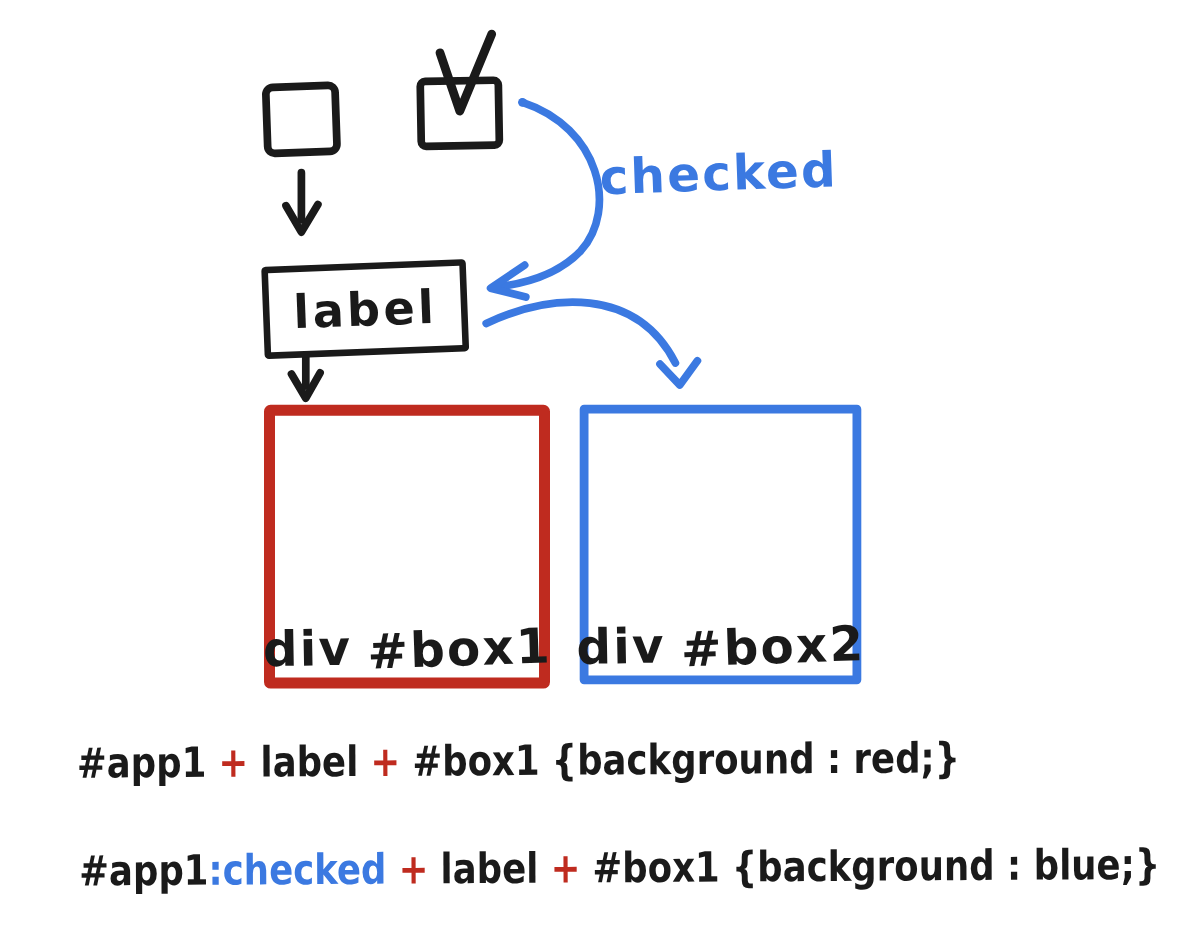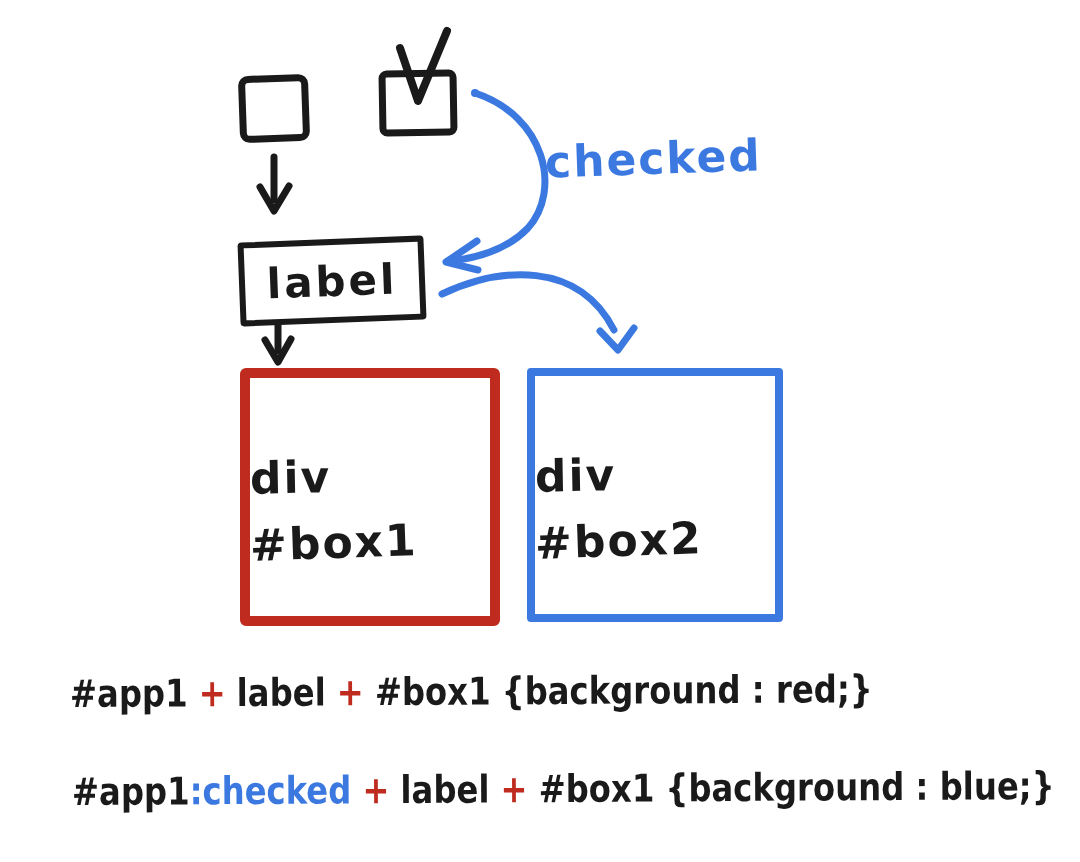--- a/index.html
+++ b/index.html
@@ -15,21 +15,21 @@
     position:absolute;left:239px;top:239px;width:174px;height:72px;
     border:6px solid var(--ink);border-radius:4px;transform:rotate(-2.2deg);
     display:flex;align-items:center;justify-content:center;
     font-size:42px;font-weight:bold;letter-spacing:3px;
   }
   .annotation{
     position:absolute;left:545px;top:133px;color:var(--blue);
     font-size:44px;font-weight:bold;letter-spacing:2px;transform:rotate(-2deg);
   }
   .box{
-    position:absolute;display:flex;flex-direction:column;align-items:flex-start;
+    position:absolute;display:flex;flex-direction:row;align-items:flex-end;
     justify-content:center;gap:14px;font-weight:bold;font-size:44px;letter-spacing:2px;
     padding-top:26px;box-sizing:border-box;
   }
   .box-red{left:240px;top:368px;width:260px;height:258px;border:10px solid var(--red);border-radius:6px;}
   .box-blue{left:527px;top:368px;width:256px;height:254px;border:8px solid var(--blue);border-radius:4px;}
   .box .tag{transform:rotate(-1deg);}
   .box .id{transform:rotate(-2deg);}
   .rule{
     position:absolute;display:flex;align-items:baseline;gap:13px;
     font-size:38px;font-weight:bold;white-space:nowrap;

